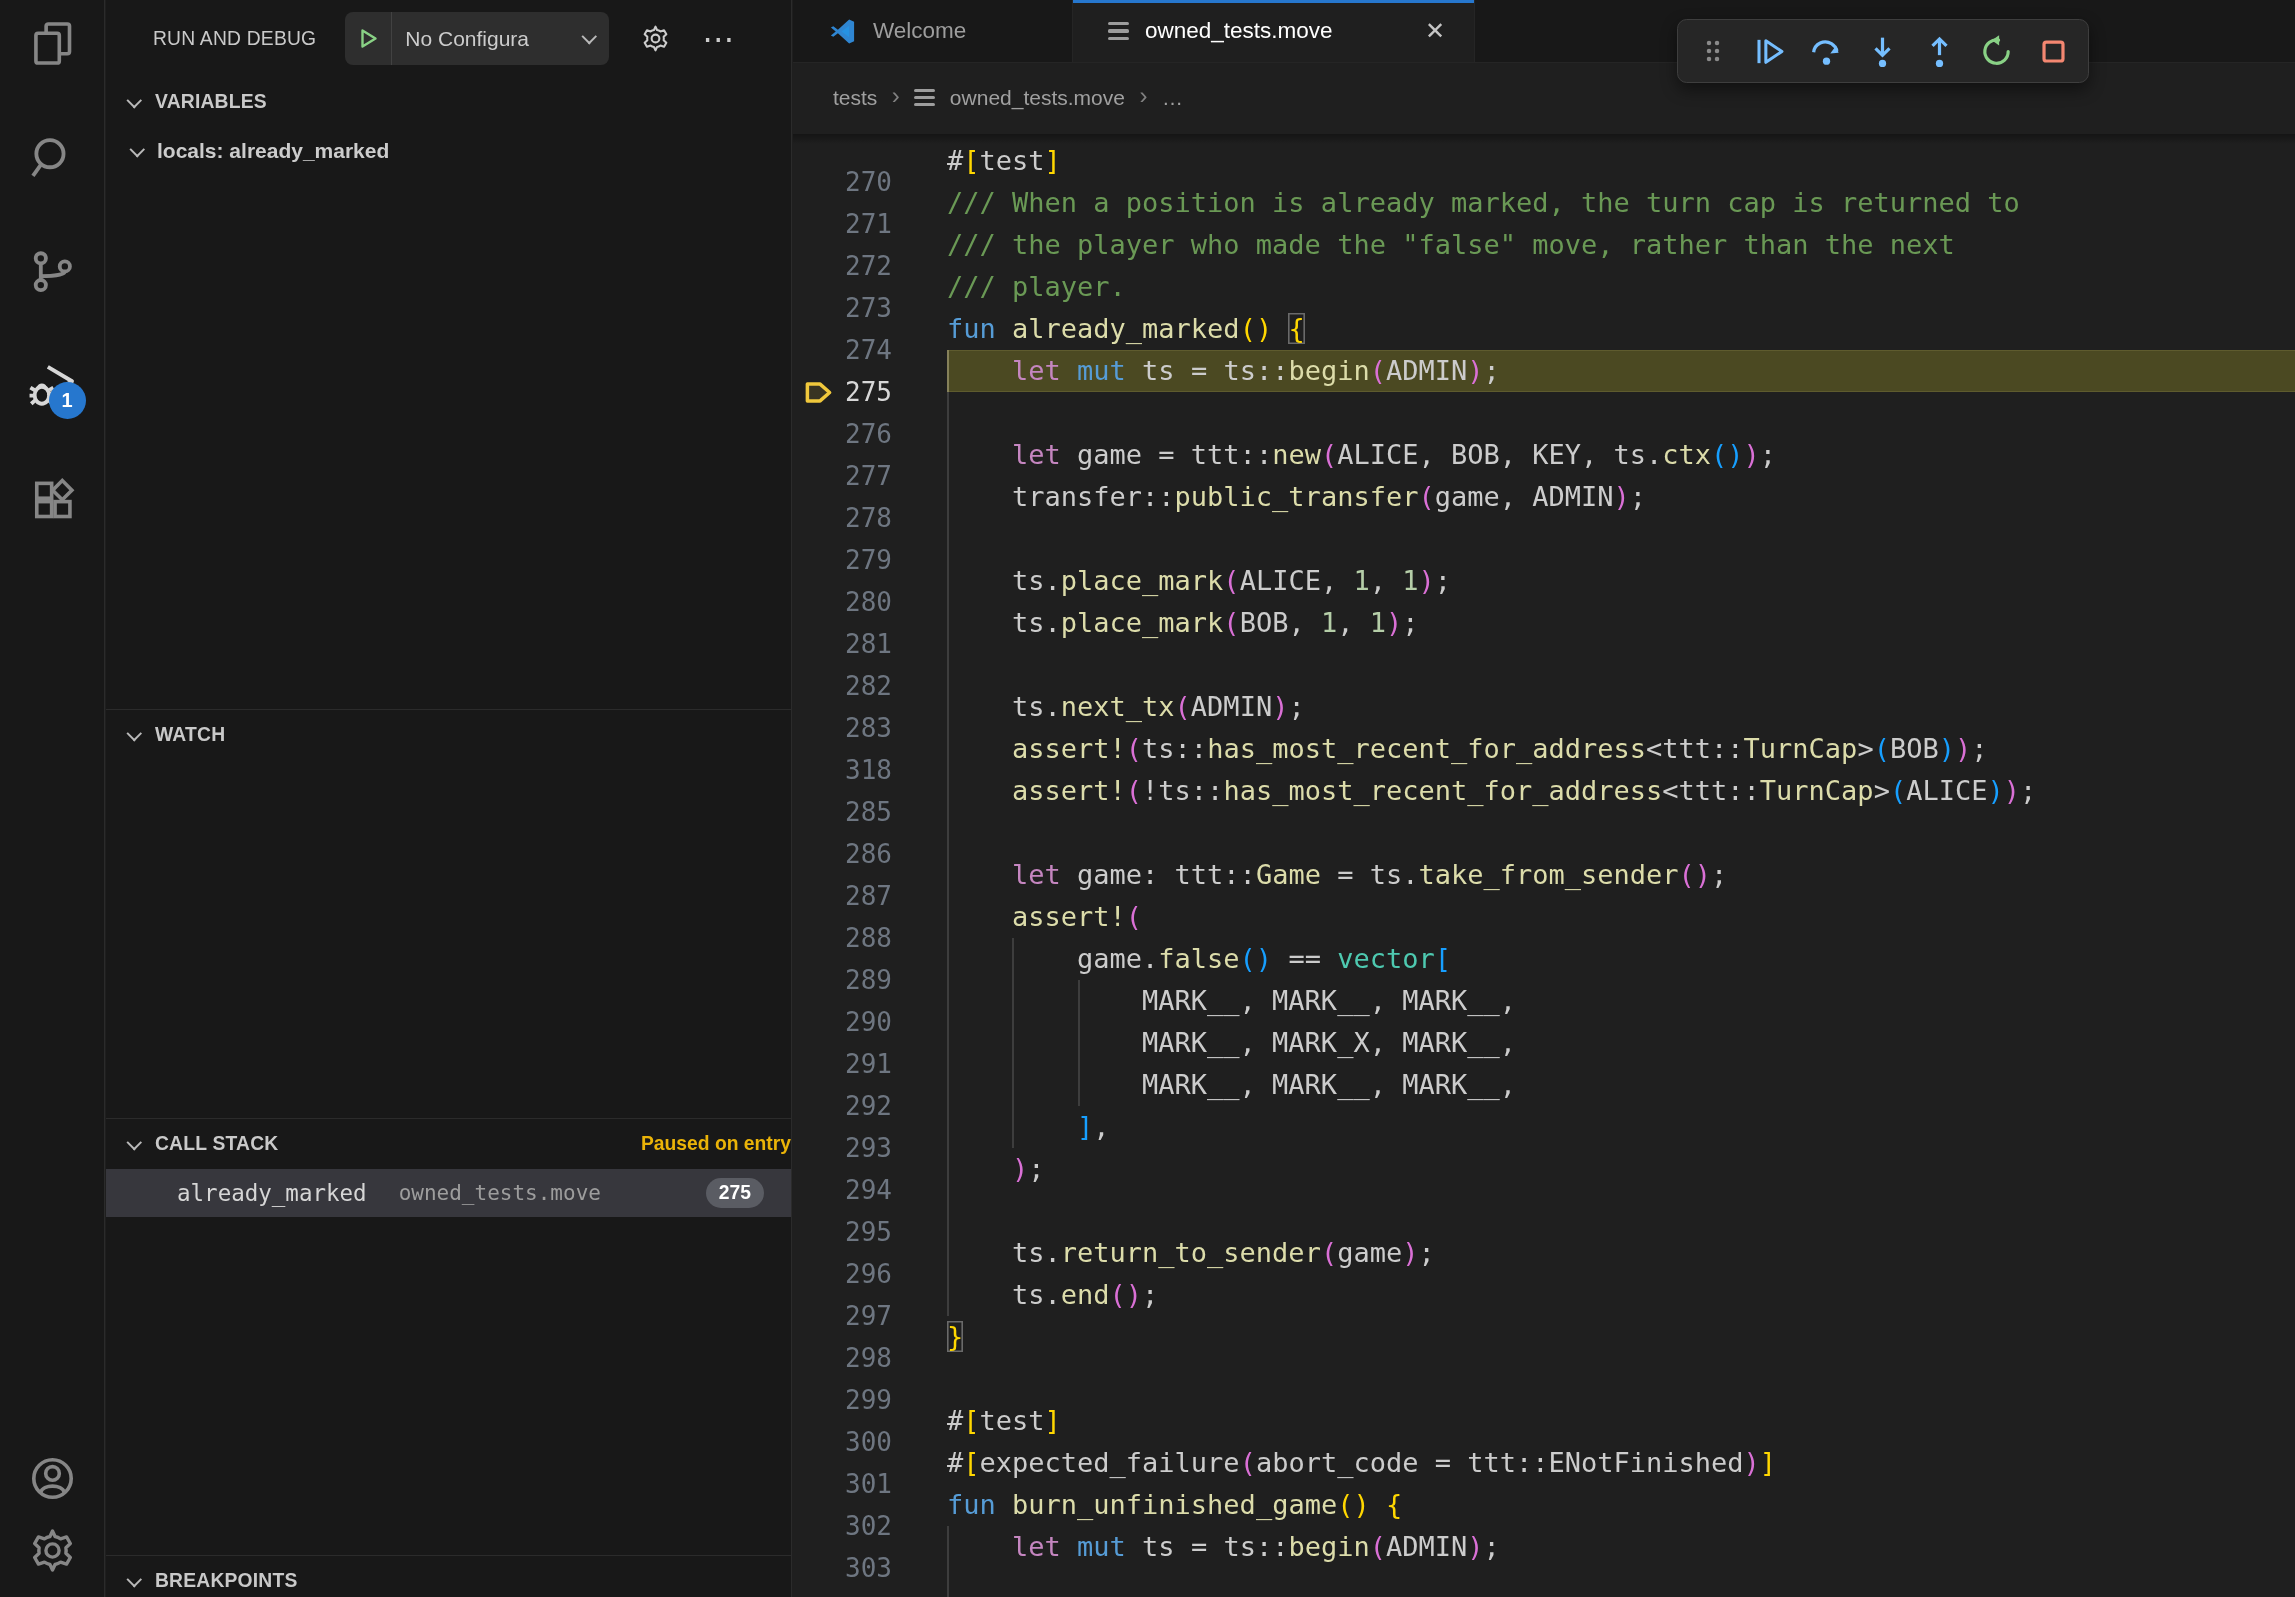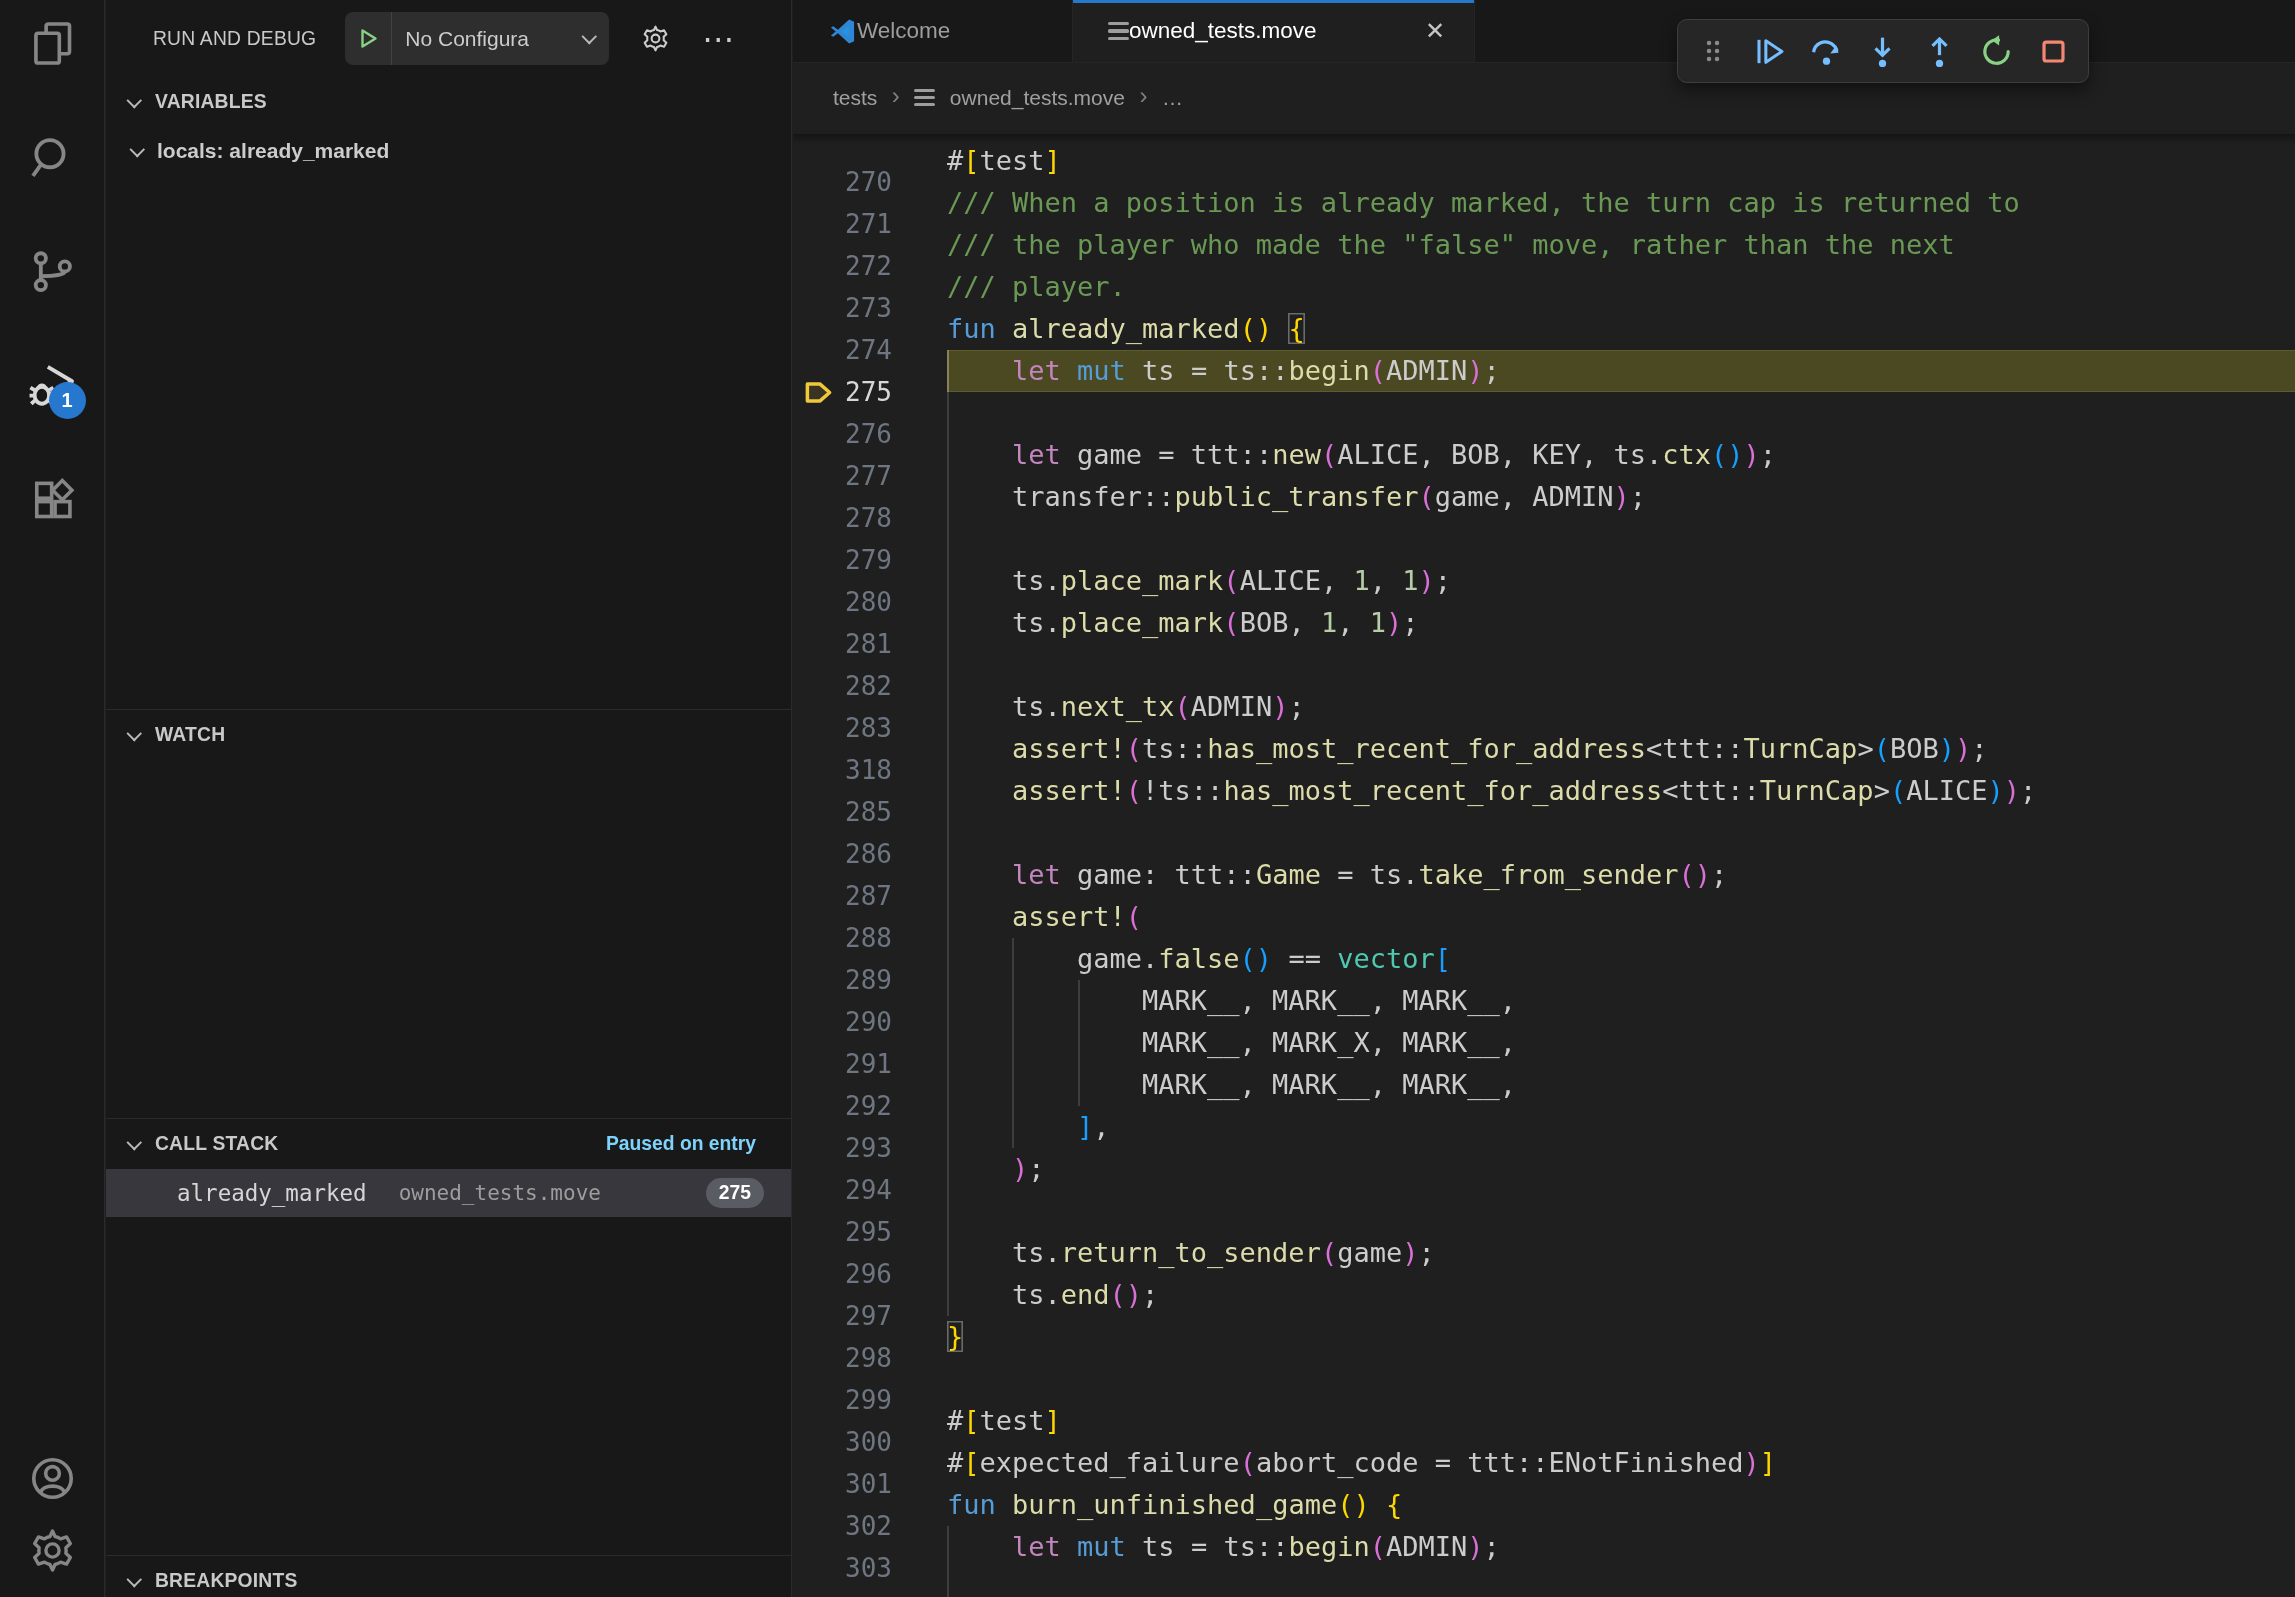--- a/index.html
+++ b/index.html
@@ -30,33 +30,33 @@
   .hd-ico{margin-left:31px;color:#cccccc;cursor:pointer;}
   .chev{display:inline-block;width:10.5px;height:10.5px;border-right:2px solid #b9b9b9;
     border-bottom:2px solid #b9b9b9;transform:rotate(45deg);margin-top:-4.8px;}
   .sec-var{height:632px;flex:none;}
   .sec-watch{height:409px;flex:none;border-top:1.6px solid #2b2b2b;}
   .sec-stack{height:437px;flex:none;border-top:1.6px solid #2b2b2b;}
   .sec-bp{flex:1;border-top:1.6px solid #2b2b2b;}
   .sec-head{height:50px;display:flex;align-items:center;padding-left:22.5px;cursor:pointer;}
   .sec-head .chev{margin-right:16px;margin-top:-3.2px;flex:none;}
   .sec-title{font-size:19.3px;font-weight:700;color:#c9c9c9;letter-spacing:0.2px;}
-  .paused{margin-left:auto;margin-right:35px;font-size:19.3px;font-weight:700;color:#7dd3fc;}
+  .paused{margin-left:auto;font-size:19.3px;font-weight:700;color:#eab308;}
   .tree-row{height:47px;display:flex;align-items:center;padding-left:26px;cursor:pointer;}
   .tree-row .chev{margin-right:14.5px;margin-top:-3.2px;}
   .tree-label{font-size:21px;font-weight:600;color:#cccccc;}
   .frame{height:48px;background:#37373d;display:flex;align-items:center;padding-left:71px;cursor:pointer;}
   .frame-name{font-family:"DejaVu Sans Mono",monospace;font-size:22.5px;color:#d6d6d6;}
   .frame-file{font-family:"DejaVu Sans Mono",monospace;font-size:21px;color:#9d9d9d;margin-left:32px;}
   .frame-line{margin-left:auto;margin-right:27px;background:#5a5c63;color:#fff;font-size:19.3px;
     font-weight:600;border-radius:17.7px;padding:4px 13px;}
   
   .editor{position:absolute;left:793px;top:0;right:0;height:100%;background:#1f1f1f;}
   .tabbar{height:63px;background:#181818;border-bottom:1.6px solid #252525;display:flex;}
-  .tab{display:flex;align-items:center;padding:0 29px 0 35px;font-size:22.5px;cursor:pointer;
+  .tab{display:flex;align-items:center;padding:0 29px 0 35px;gap:16px;font-size:22.5px;cursor:pointer;
     border-right:1.6px solid #252525;position:relative;flex:none;}
   .tab.inactive{color:#9d9d9d;background:#181818;width:280px;}
   .tab.active{color:#ffffff;background:#1f1f1f;width:402px;border-bottom:none;}
   .tab.active::before{content:"";position:absolute;left:0;right:0;top:0;height:3.2px;background:var(--accent,#2677ce);}
   .tab-close{margin-left:auto;font-size:24px;color:#c5c5c5;cursor:pointer;}
   .moveicon{display:inline-flex;flex-direction:column;gap:4px;flex:none;}
   .moveicon i{display:block;width:21px;height:3.2px;background:#9d9d9d;border-radius:1.6px;}
   .breadcrumbs{height:69px;display:flex;align-items:center;padding-left:40px;gap:14.5px;
     font-size:21px;color:#a0a0a0;}
   .bc-item{cursor:pointer;}

